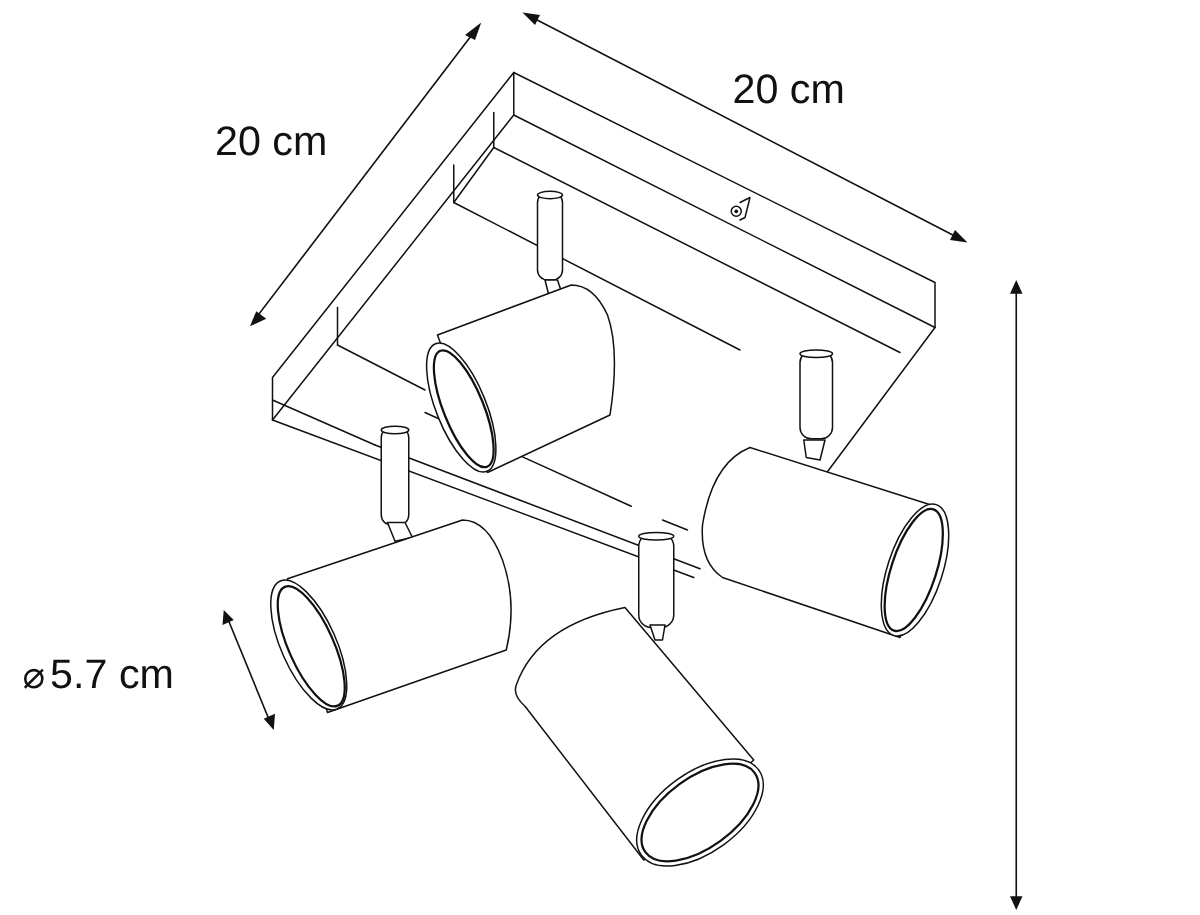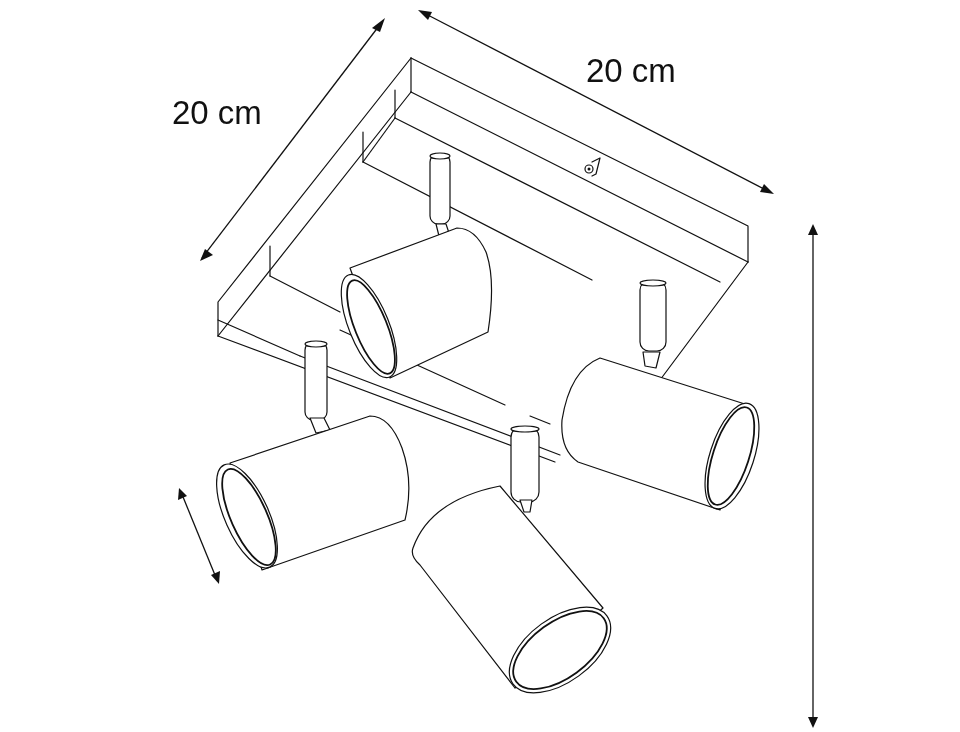--- a/index.html
+++ b/index.html
@@ -125,13 +125,16 @@
       <polygon class="arrow" points="219,584 211,575 220,571"></polygon>
     </g>
   </svg>
 
   <div class="label" style="left:586px; top:54px;">
     <span>20 cm</span>
   </div>
   <div class="label" style="left:172px; top:96px;">
     <span>20 cm</span>
   </div>
+  <div class="label" style="left:18px; top:522px;">
+    <span class="diam-sym">⌀</span><span>5.7 cm</span>
+  </div>
 </div>
 
 </body></html>

